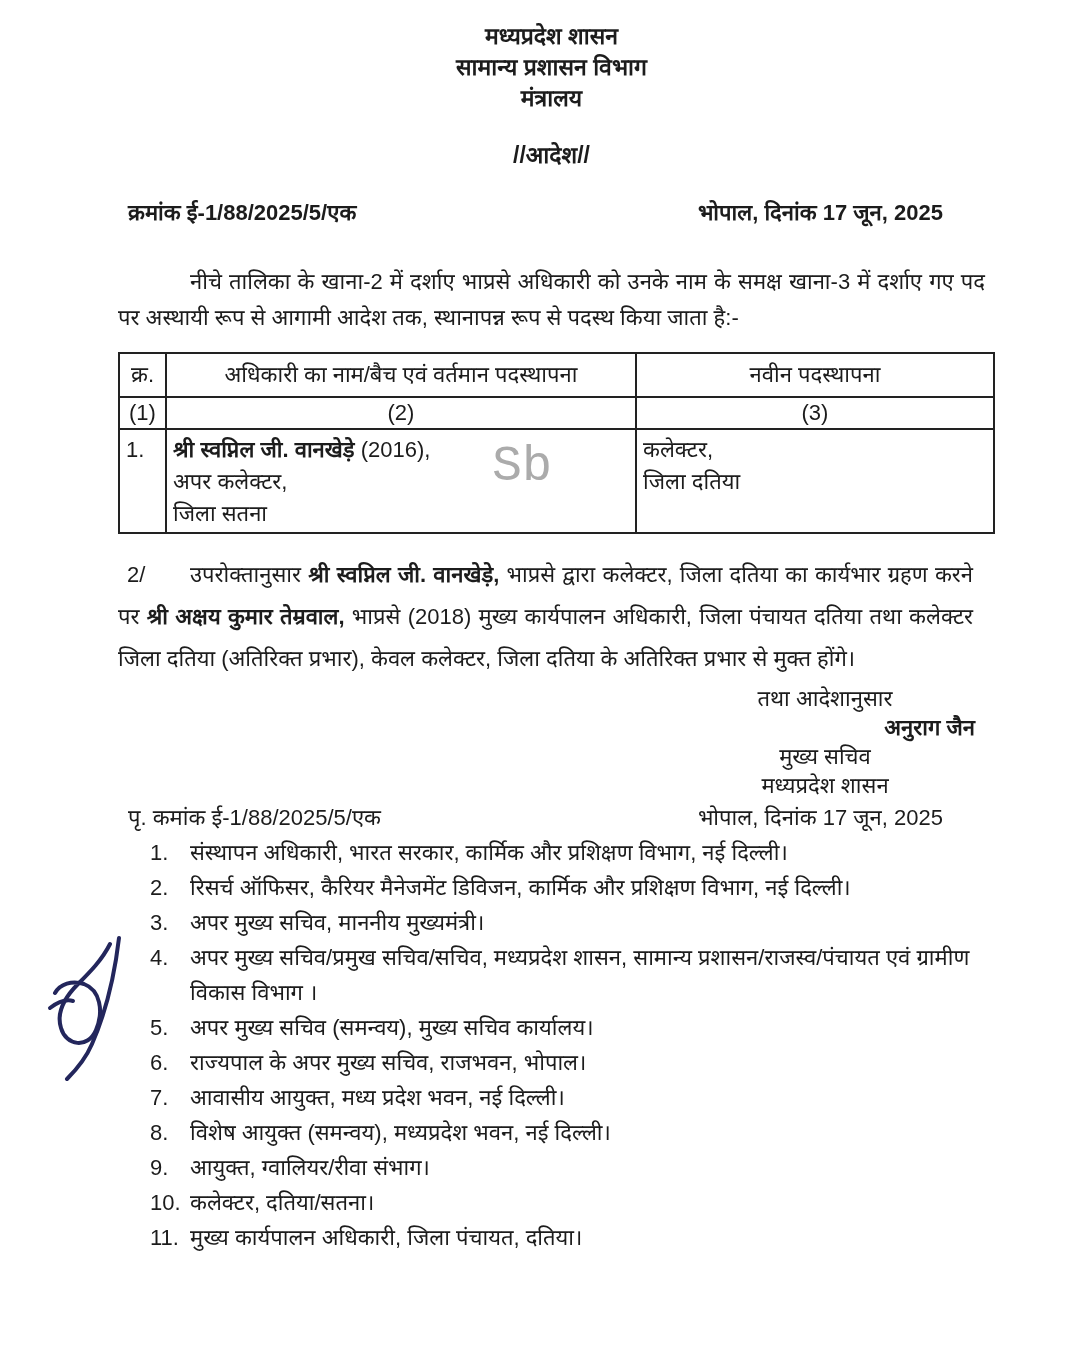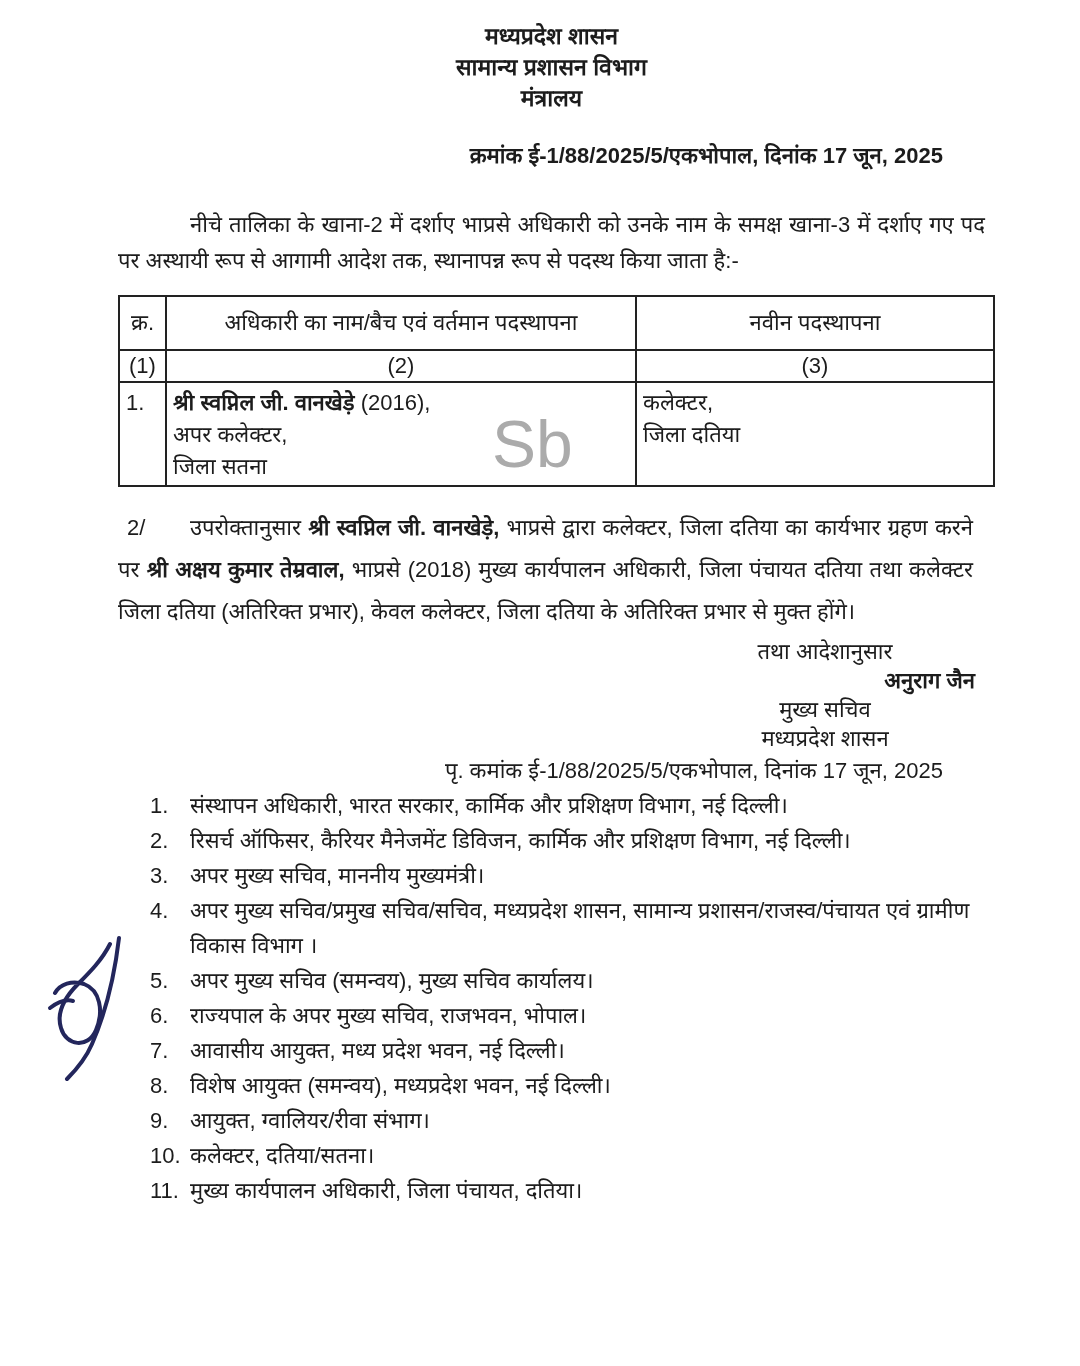--- a/index.html
+++ b/index.html
@@ -11,48 +11,48 @@
     color:#1c1c1c;
     font-family:"Liberation Sans","DejaVu Sans",sans-serif;
     font-size:22px;
     box-sizing:border-box;
     padding:21px 95px 30px 118px;
     overflow:hidden;
   }
   .center{text-align:center;}
   .hdr-line{font-weight:bold;font-size:23px;line-height:31px;}
   .order-title{font-weight:bold;font-size:23px;line-height:31px;margin-top:26px;}
-  .ref-row{display:flex;justify-content:flex-end;margin-top:26px;line-height:31px;padding-right:42px;}
+  .ref-row{display:flex;justify-content:space-between;margin-top:26px;line-height:31px;padding-right:42px;}
   .ref-row .left{margin-left:10px;}
   .ref-top{font-weight:bold;}
   .ref-bottom{margin-top:2px;}
   .para1{margin:36px 0 0 0;text-align:justify;text-indent:72px;line-height:36px;}
   table.order-table{
     border-collapse:collapse;
     margin-top:16px;
     width:875px;
     table-layout:fixed;
   }
   table.order-table td,table.order-table th{
     border:2px solid #222;
     padding:2px 6px;
     font-weight:normal;
     font-size:22px;
     vertical-align:top;
     box-sizing:border-box;
   }
-  tr.thead th{height:54px;text-align:center;vertical-align:middle;line-height:26px;}
+  tr.thead th{height:44px;text-align:center;vertical-align:middle;line-height:26px;}
   tr.tsub td{height:32px;text-align:center;vertical-align:middle;}
   tr.tdata td{height:96px;line-height:32px;padding-top:4px;}
   td.sn-cell{text-align:left;padding-left:8px;}
   td.cur-cell{position:relative;padding-left:12px;}
   .wm{
-    position:absolute;left:325px;top:28px;
-    font-family:Liberation Sans, sans-serif;
-    font-size:66px;color:#ababab;font-weight:normal;line-height:66px;
+    position:absolute;left:325px;top:4px;
+    font-family:Liberation Mono, monospace;
+    font-size:50px;color:#ababab;font-weight:normal;line-height:66px;
   }
   .para2{margin:20px 12px 0 0;text-align:justify;line-height:42px;}
   .para2 .pnum{display:inline-block;width:63px;margin-left:9px;}
   .sign-block{width:300px;margin:4px 10px 0 auto;text-align:center;line-height:29px;}
   .sign-block .sname{font-weight:bold;text-align:right;}
   .copy-label{margin-left:10px;line-height:31px;margin-top:2px;}
   .copy-list{margin-top:2px;padding-left:32px;}
   .copy-item{display:flex;line-height:35px;}
   .copy-item .cnum{width:40px;flex:0 0 40px;}
   .copy-item .ctext{flex:1;}
@@ -61,20 +61,21 @@
 </style>
 </head>
 <body>
 
 <div class="page">
 
   <div class="center hdr-line">मध्यप्रदेश शासन</div>
   <div class="center hdr-line">सामान्य प्रशासन विभाग</div>
   <div class="center hdr-line">मंत्रालय</div>
 
+  <div class="center order-title">//आदेश//</div>
 
   <div class="ref-row ref-top">
     <span class="left">क्रमांक ई-1/88/2025/5/एक</span>
     <span class="right">भोपाल, दिनांक  17 जून, 2025</span>
   </div>
 
   <p class="para1">नीचे तालिका के खाना-2 में दर्शाए भाप्रसे अधिकारी को उनके नाम के समक्ष खाना-3 में दर्शाए गए पद पर अस्थायी रूप से आगामी आदेश तक, स्थानापन्न रूप से पदस्थ किया जाता है:-</p>
 
   <table class="order-table">
     <colgroup>

